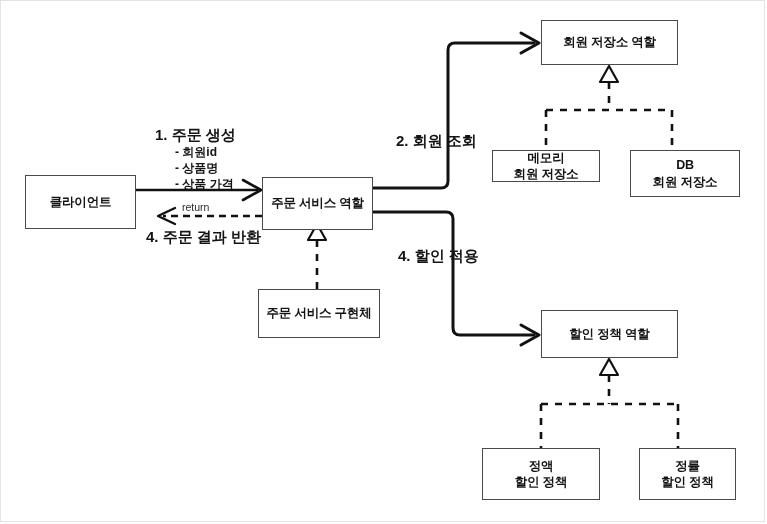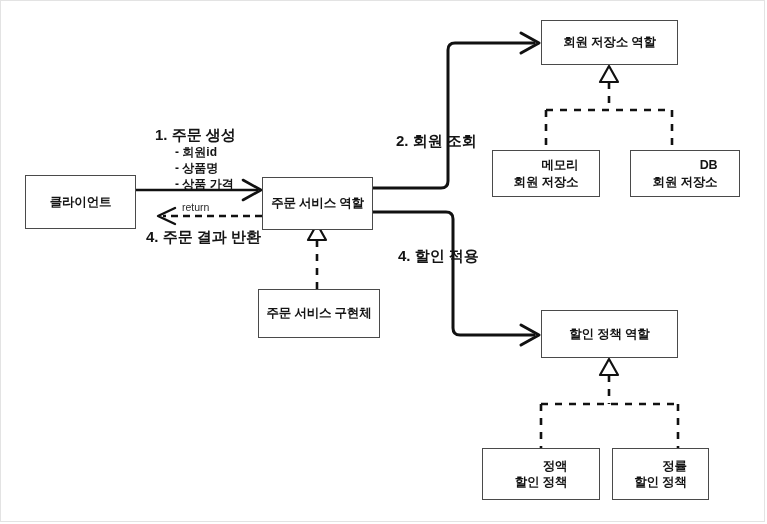--- a/index.html
+++ b/index.html
@@ -32,21 +32,21 @@
     pointer-events: none;
   }
   .node {
     position: absolute;
     box-sizing: border-box;
     border: 1.6px solid #4a4a4a;
     background: #ffffff;
     display: flex;
     align-items: center;
     justify-content: center;
-    text-align: right;
+    text-align: center;
     font-weight: bold;
     color: #141414;
     line-height: 1.32;
     font-size: 12.5px;
     letter-spacing: -0.2px;
   }
   .node .ln { display: block; }
   .label {
     position: absolute;
     color: #141414;
@@ -116,21 +116,21 @@
   </div>
 
   <div class="node" style="left:258px; top:289px; width:122px; height:49px;">
     <span class="ln">주문 서비스 구현체</span>
   </div>
 
   <div class="node" style="left:541px; top:20px;  width:137px; height:45px;">
     <span class="ln">회원 저장소 역할</span>
   </div>
 
-  <div class="node" style="left:492px; top:150px; width:108px; height:47px;">
+  <div class="node" style="left:492px; top:150px; width:108px; height:32px;">
     <span>
       <span class="ln">메모리</span>
       <span class="ln">회원 저장소</span>
     </span>
   </div>
 
   <div class="node" style="left:630px; top:150px; width:110px; height:47px;">
     <span>
       <span class="ln">DB</span>
       <span class="ln">회원 저장소</span>
@@ -141,21 +141,21 @@
     <span class="ln">할인 정책 역할</span>
   </div>
 
   <div class="node" style="left:482px; top:448px; width:118px; height:52px;">
     <span>
       <span class="ln">정액</span>
       <span class="ln">할인 정책</span>
     </span>
   </div>
 
-  <div class="node" style="left:612px; top:448px; width:97px; height:52px;">
+  <div class="node" style="left:639px; top:448px; width:97px; height:52px;">
     <span>
       <span class="ln">정률</span>
       <span class="ln">할인 정책</span>
     </span>
   </div>
 
   <div class="label bold" style="left:155px; top:125px;">1. 주문 생성</div>
   <div class="label reg" style="left:175px; top:144px;">- 회원id</div>
   <div class="label reg" style="left:175px; top:160px;">- 상품명</div>
   <div class="label reg" style="left:175px; top:176px;">- 상품 가격</div>

